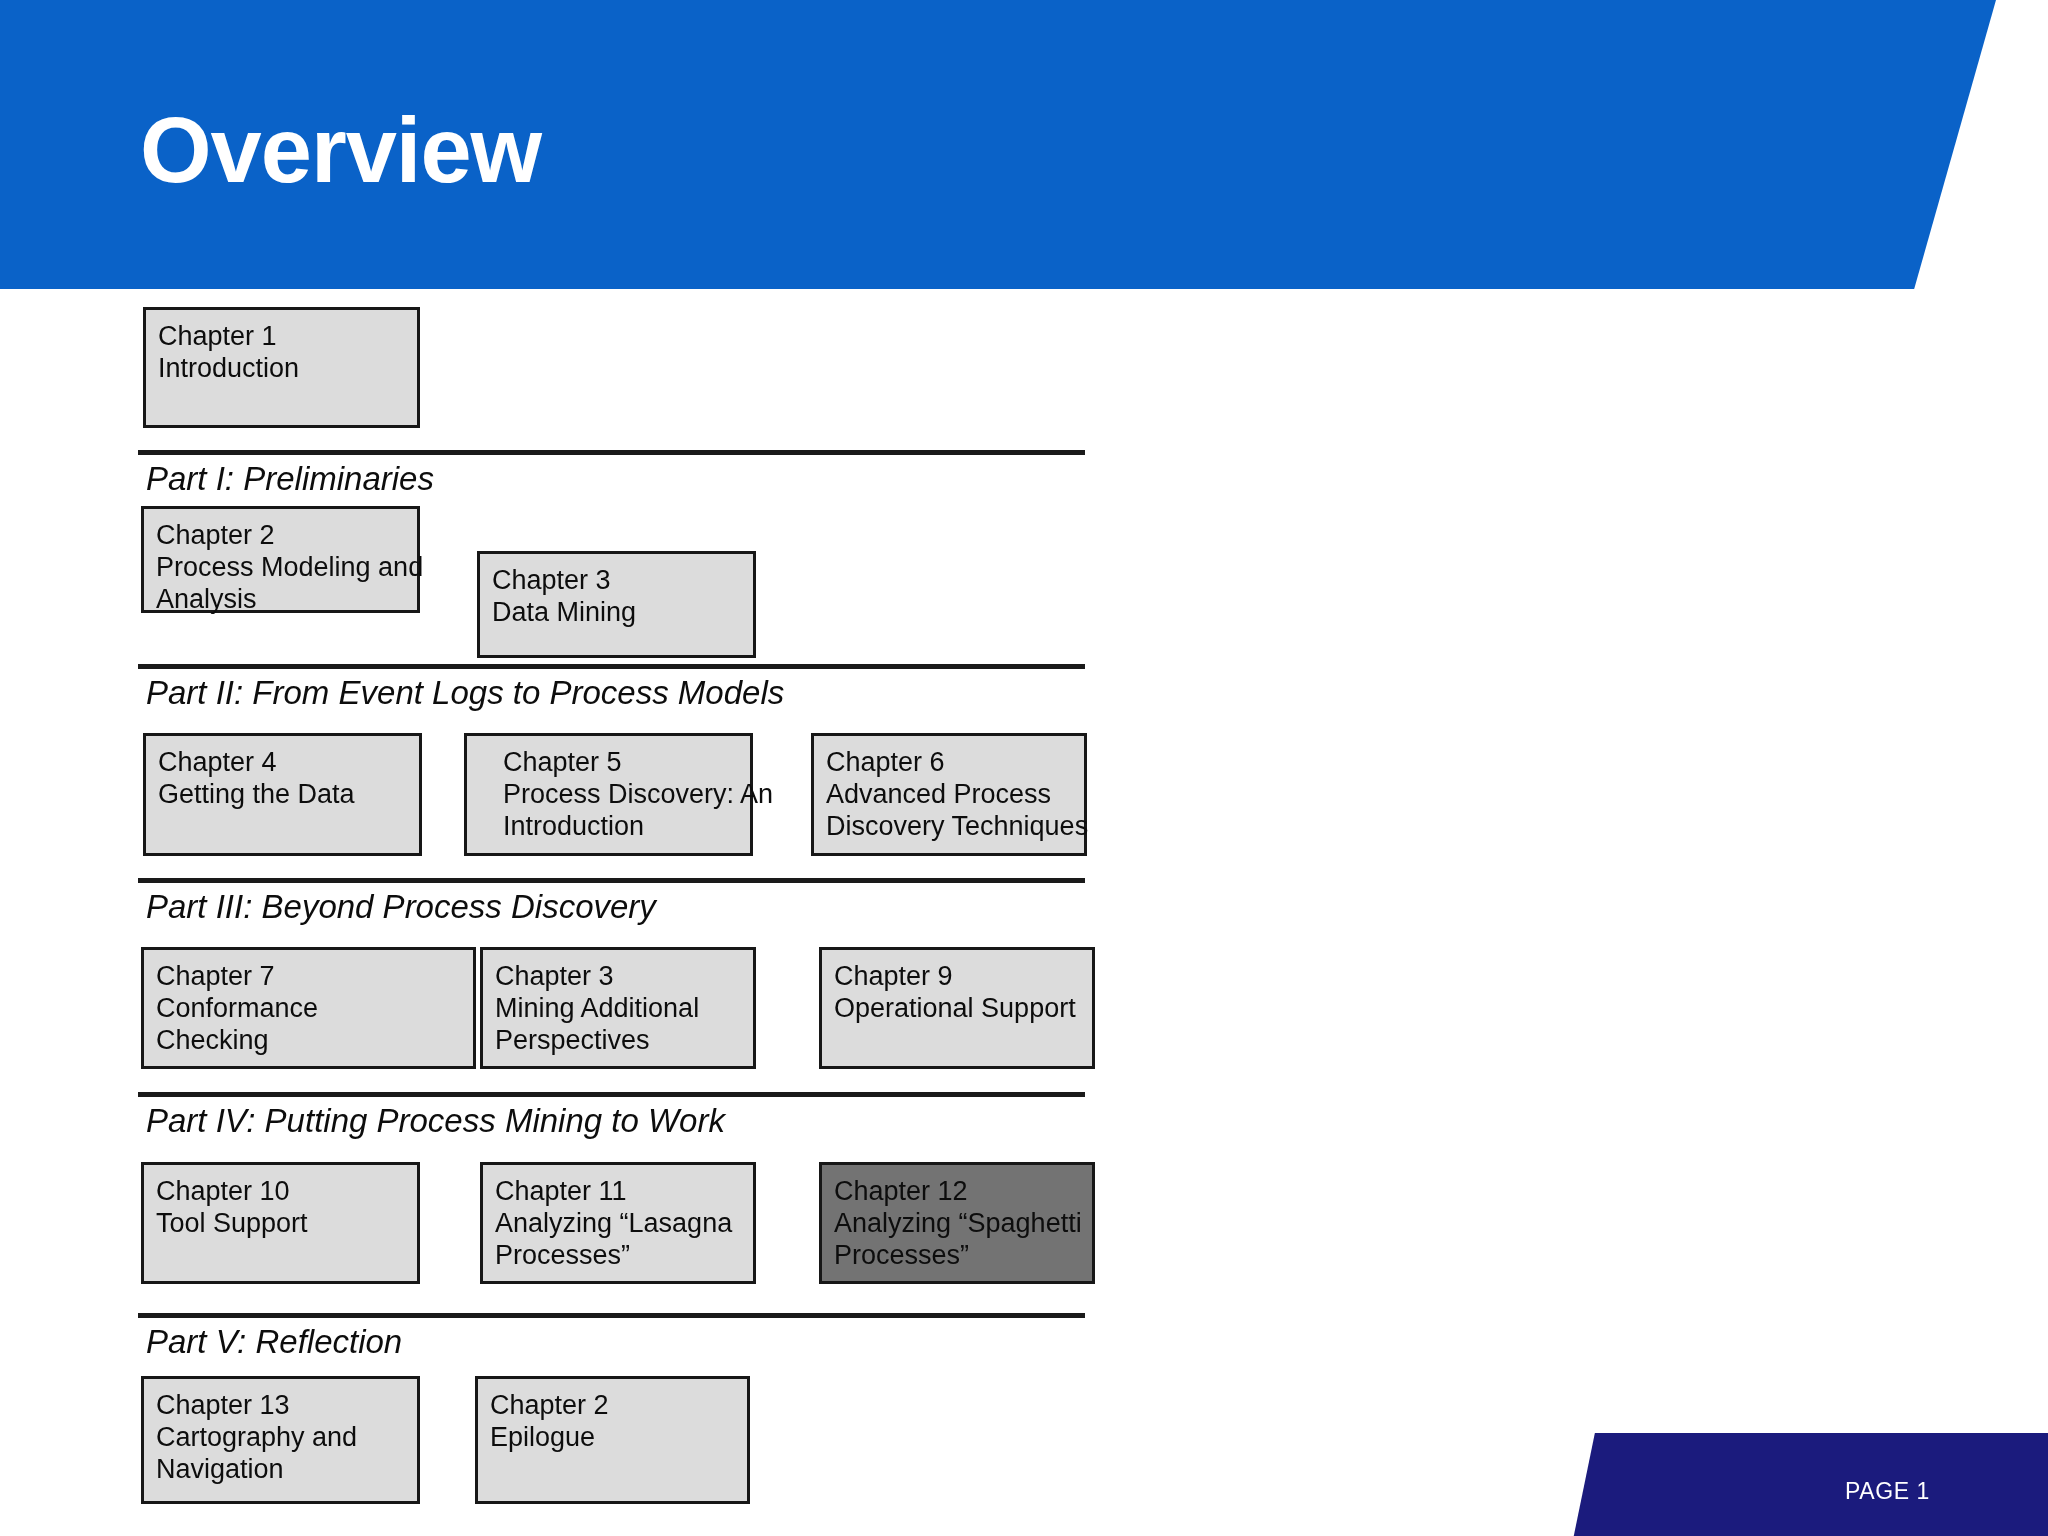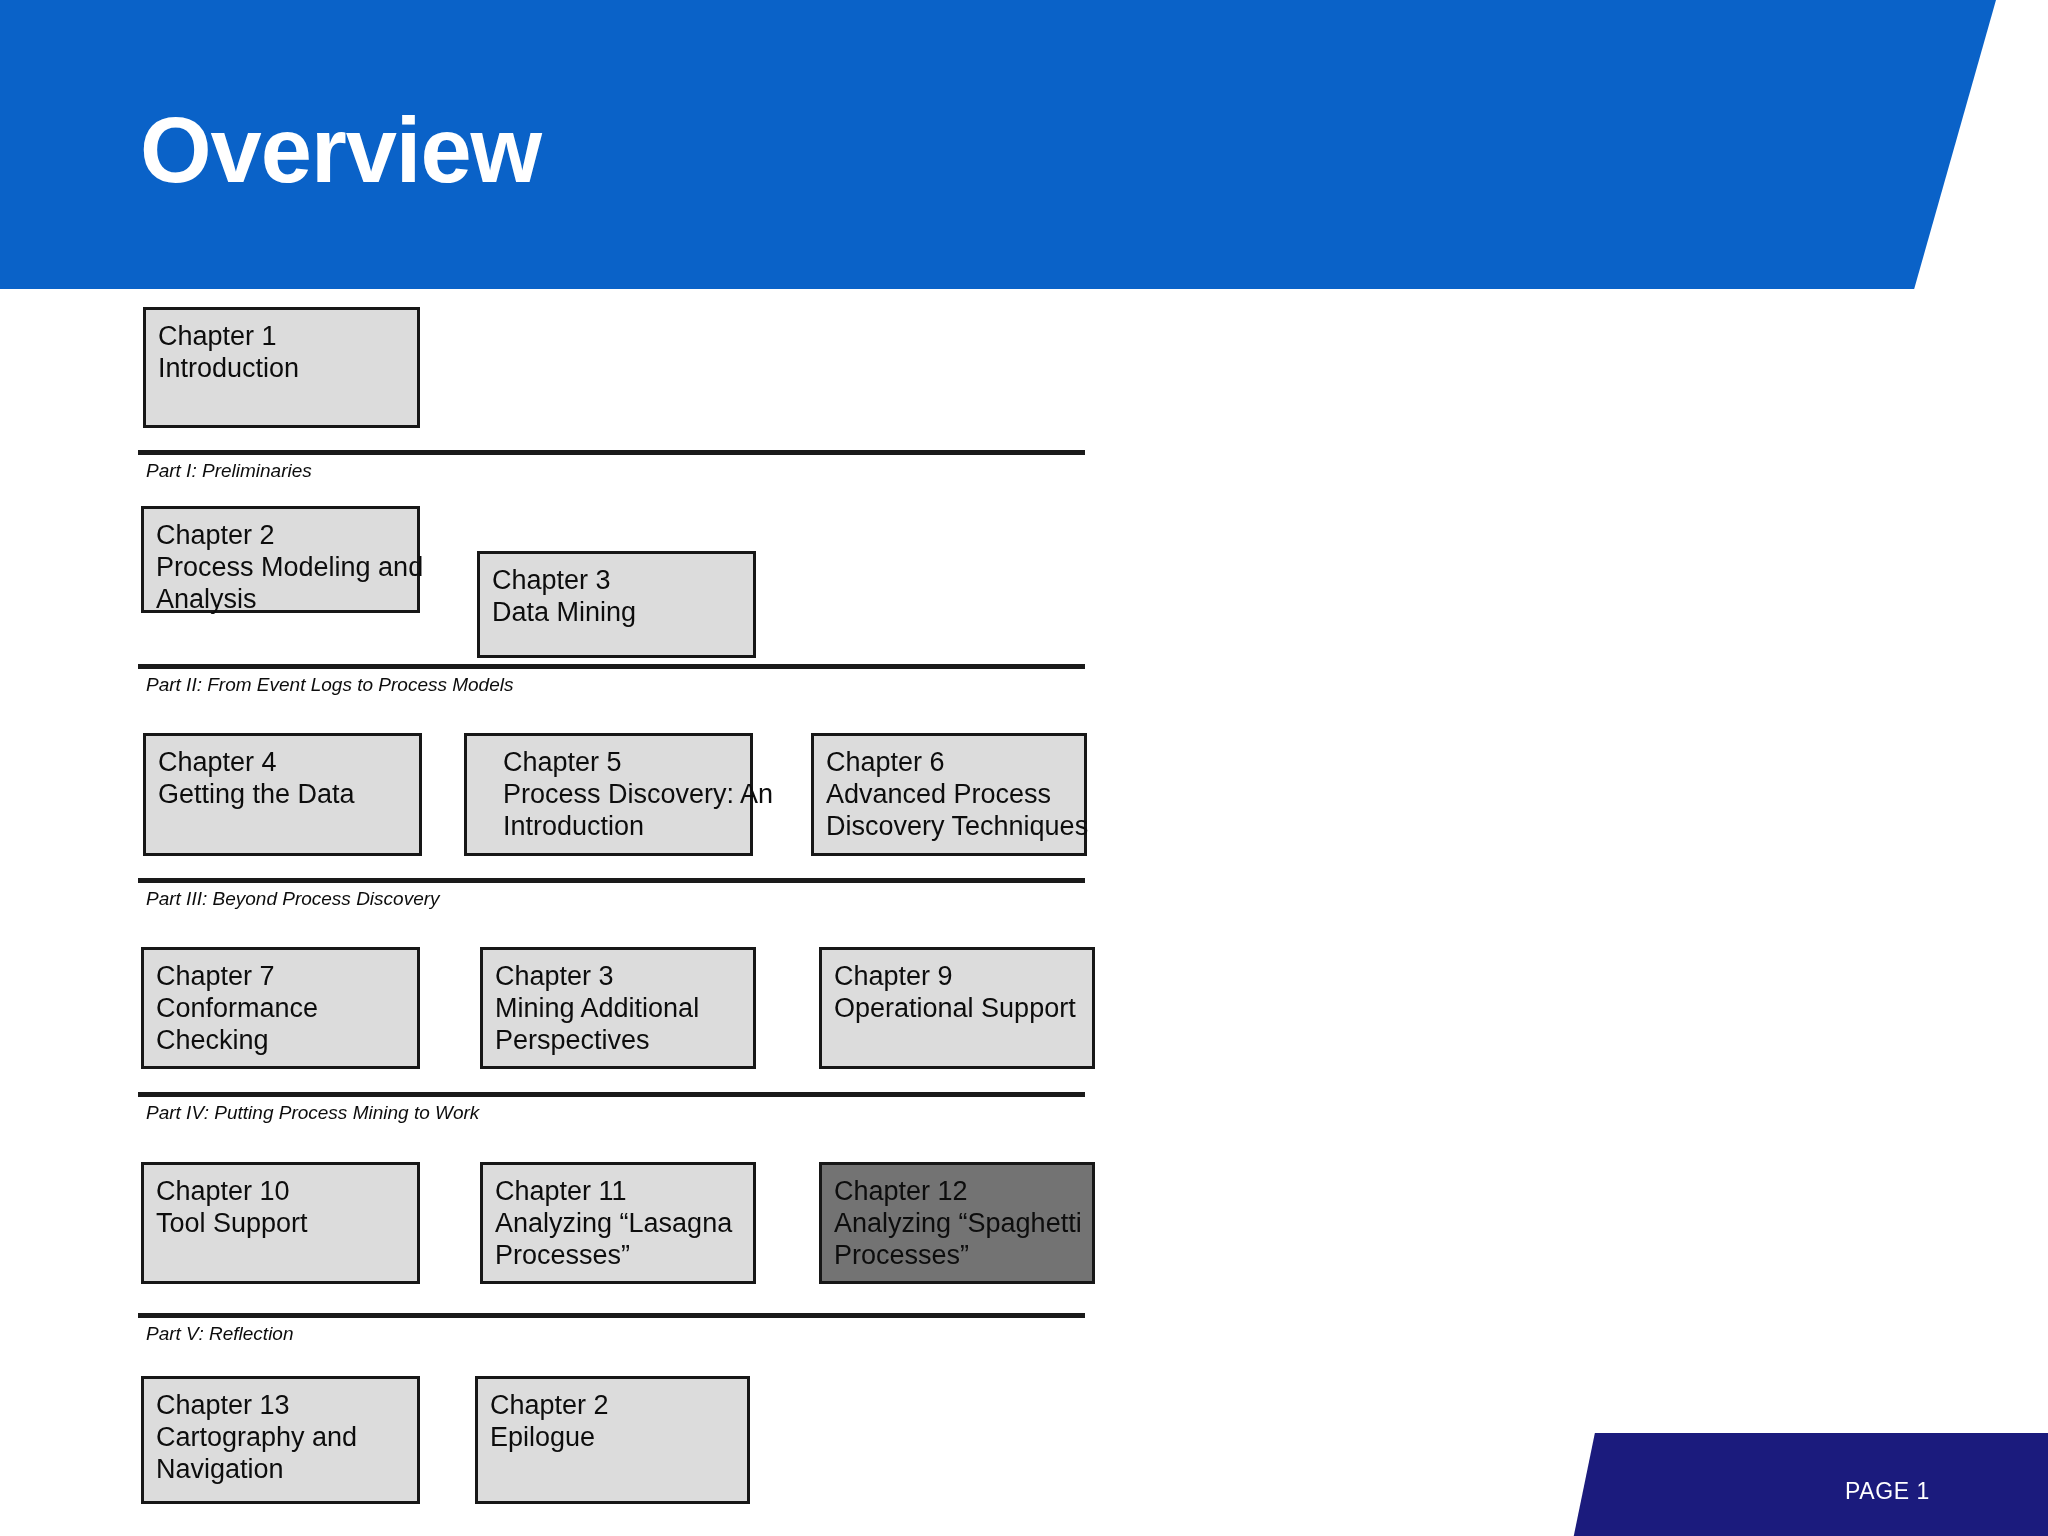--- a/index.html
+++ b/index.html
@@ -53,21 +53,21 @@
     position: absolute;
     left: 138px;
     width: 947px;
     height: 0;
     border-top: 5px solid #1a1a1a;
   }
   .part-label {
     position: absolute;
     left: 146px;
     font-style: italic;
-    font-size: 19px;
+    font-size: 33px;
     color: #0d0d0d;
     white-space: nowrap;
   }
 
   .chapter-box {
     position: absolute;
     background: #dcdcdc;
     border: 3px solid #171717;
     box-sizing: border-box;
     padding: 10px 0 0 12px;
@@ -145,21 +145,21 @@
     </div>
     <div class="chapter-box" style="left:811px; top:733px; width:276px; height:123px;">
       <span class="line">Chapter 6</span>
       <span class="line">Advanced Process</span>
       <span class="line">Discovery Techniques</span>
     </div>
 
     <div class="part-rule" style="top:878px;"></div>
     <div class="part-label" style="top:888px;">Part III: Beyond Process Discovery</div>
 
-    <div class="chapter-box" style="left:141px; top:947px; width:279px; height:122px;">
+    <div class="chapter-box" style="left:141px; top:947px; width:335px; height:122px;">
       <span class="line">Chapter 7</span>
       <span class="line">Conformance</span>
       <span class="line">Checking</span>
     </div>
     <div class="chapter-box" style="left:480px; top:947px; width:276px; height:122px;">
       <span class="line">Chapter 3</span>
       <span class="line">Mining Additional</span>
       <span class="line">Perspectives</span>
     </div>
     <div class="chapter-box" style="left:819px; top:947px; width:276px; height:122px;">

